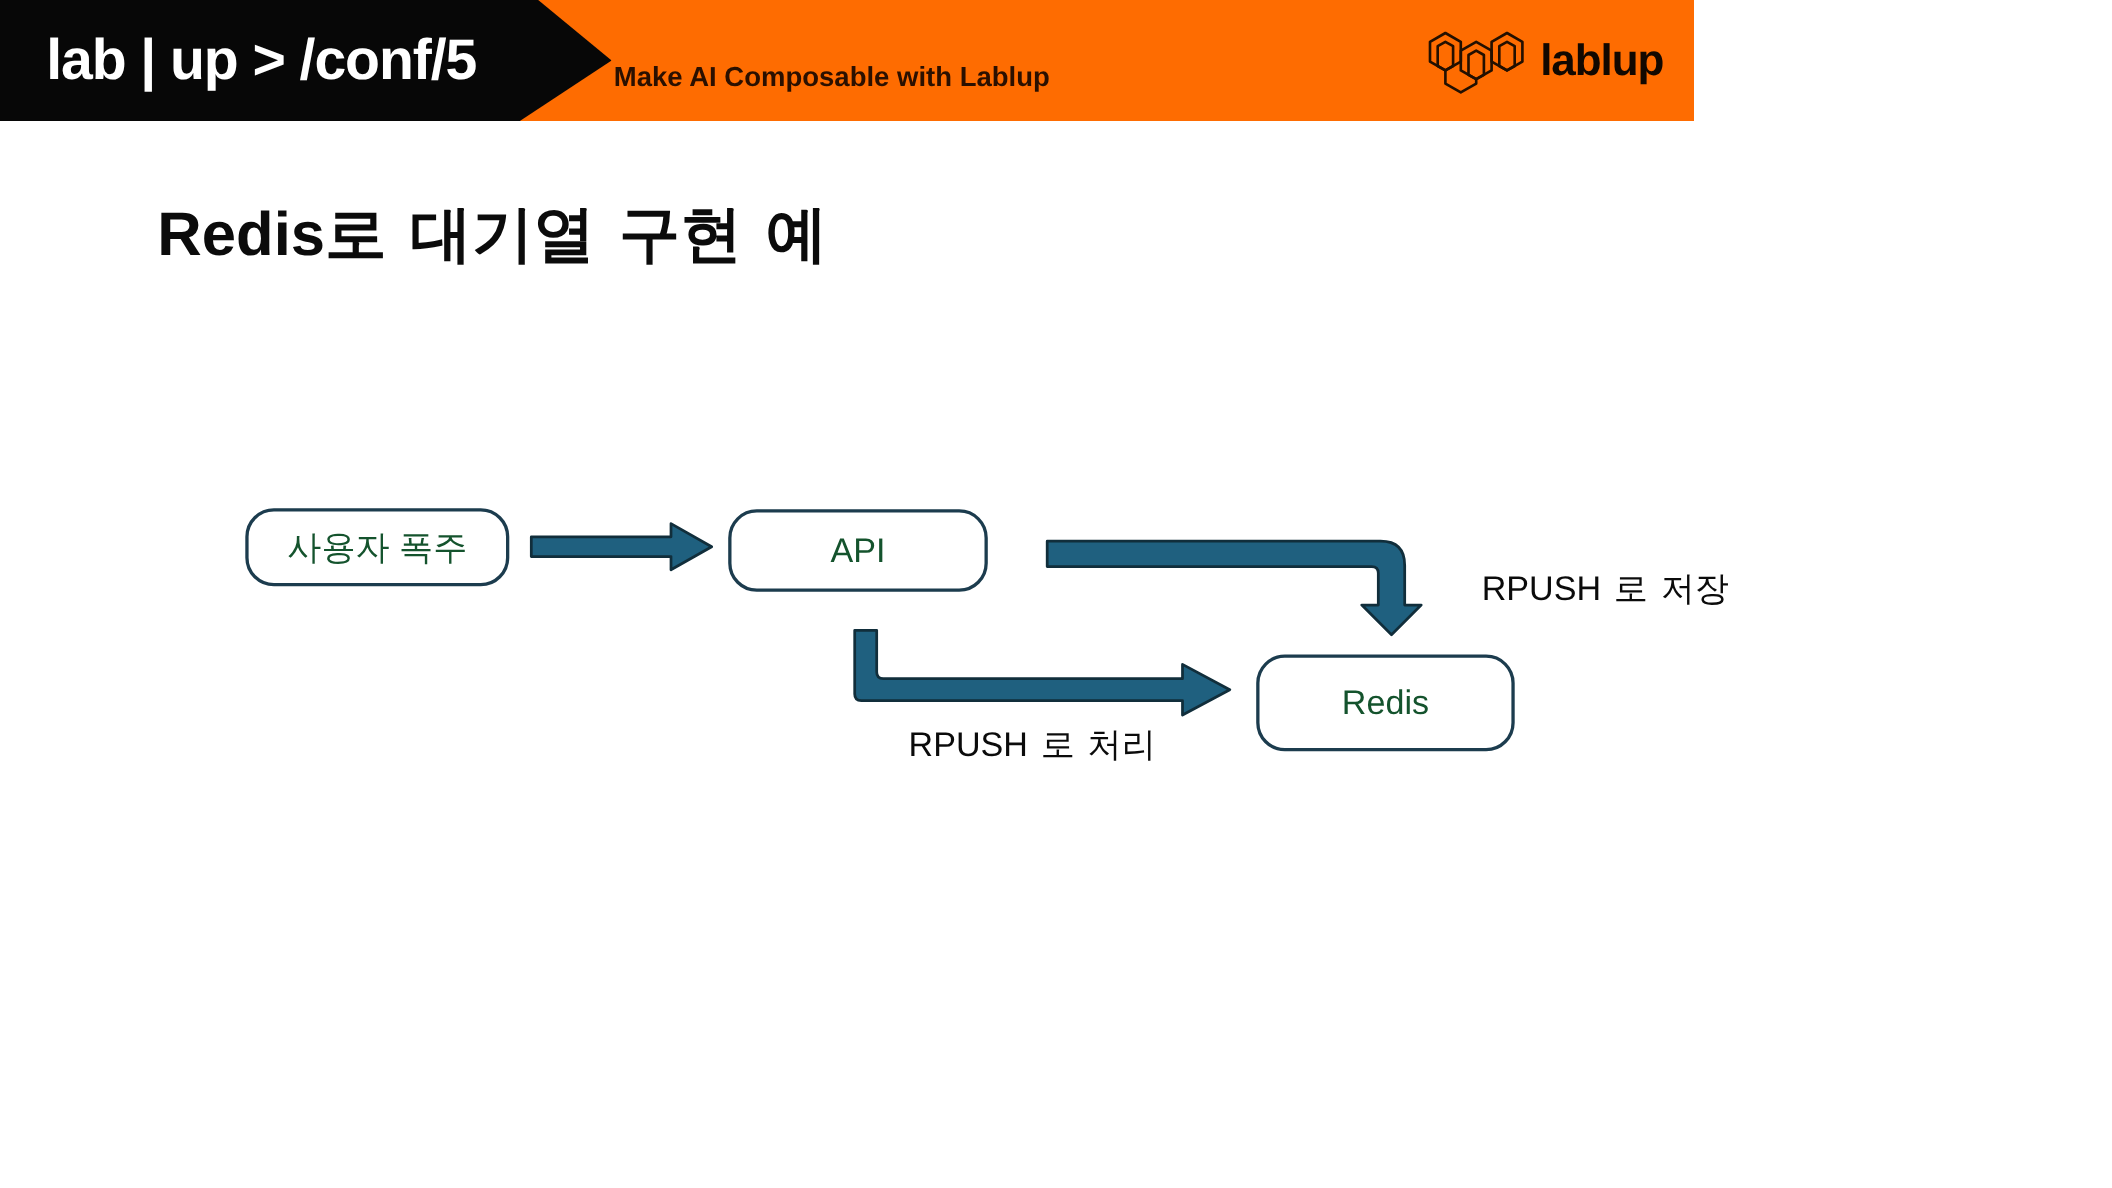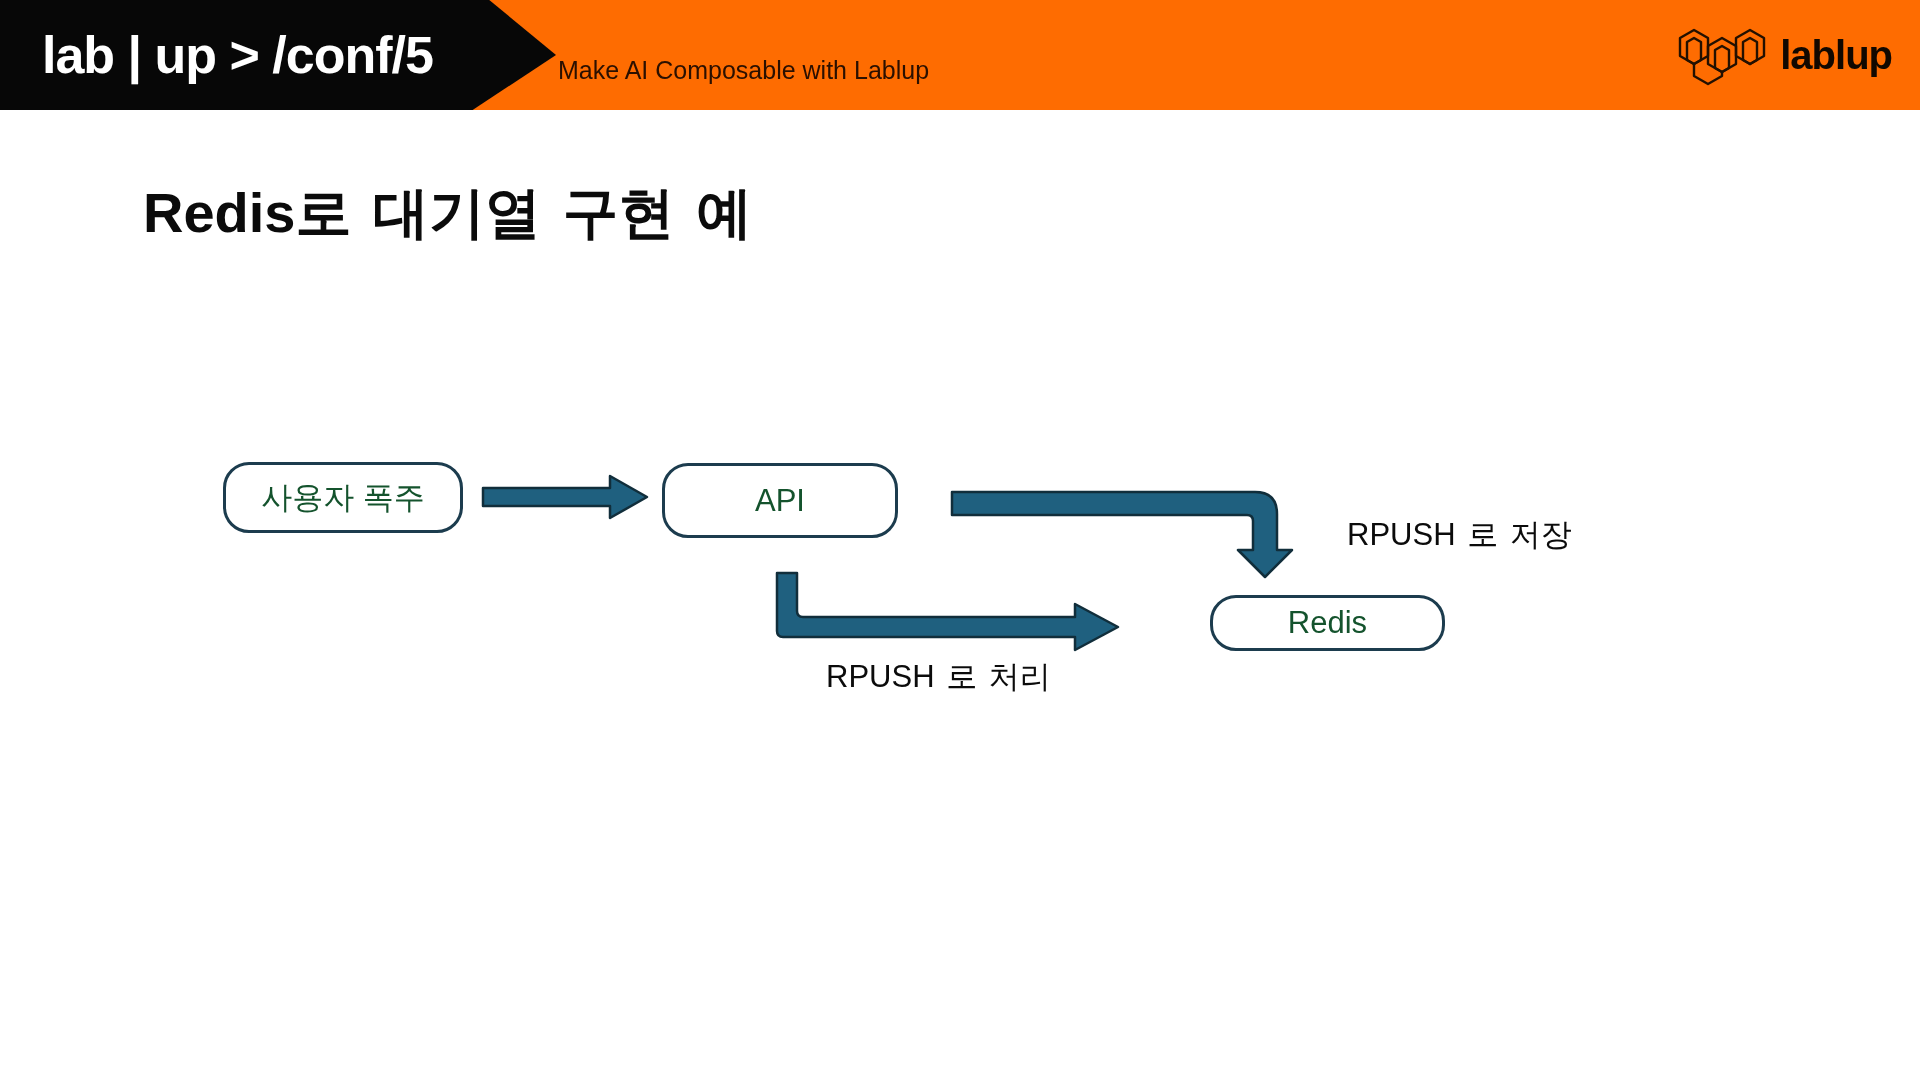--- a/index.html
+++ b/index.html
@@ -1,53 +1,53 @@
 <!DOCTYPE html>
 <html><head>
 <meta charset="utf-8">
 <style>
   html,body{margin:0;padding:0;background:#ffffff;}
   #slide{
     position:relative;width:1920px;height:1080px;overflow:hidden;background:#ffffff;
     font-family:"Liberation Sans","DejaVu Sans",sans-serif;color:#0b0b0b;
   }
   
-  .header{position:absolute;left:0;top:0;width:1920px;height:110px;background:#fe6c01;}
+  .header{position:absolute;left:0;top:0;width:1520px;height:110px;background:#fe6c01;padding-left:20px;}
   .banner{
     position:absolute;left:0;top:0;width:556px;height:110px;background:#070707;
     clip-path:polygon(0 0,88% 0,100% 50%,85% 100%,0 100%);
     display:flex;align-items:center;
   }
   .banner-text{
     color:#ffffff;font-size:52px;font-weight:bold;letter-spacing:-1px;
     padding-left:42px;white-space:nowrap;
   }
   .tagline{
-    position:absolute;left:558px;top:56px;font-size:25px;font-weight:normal;
+    position:absolute;left:558px;top:56px;font-size:25px;font-weight:bold;
     color:#2b1000;white-space:nowrap;
   }
   .brand{
     position:absolute;right:28px;top:0;height:110px;display:flex;align-items:center;gap:12px;
   }
   .brand-mark{width:90px;height:62px;}
   .brand-name{font-size:40px;font-weight:bold;color:#120800;letter-spacing:-1px;}
   
   .title{
     position:absolute;left:143px;top:138px;font-size:56px;font-weight:700;
     color:#0b0b0b;white-space:nowrap;word-spacing:6px;
   }
   
   .node{
     position:absolute;background:#ffffff;border:3px solid #1c3c4e;border-radius:26px;
     display:flex;align-items:center;justify-content:center;
     font-size:31px;color:#14532d;box-sizing:border-box;white-space:nowrap;
   }
   .node-users{left:223px;top:462px;width:240px;height:71px;}
   .node-api{left:662px;top:463px;width:236px;height:75px;}
-  .node-redis{left:1210px;top:595px;width:235px;height:56px;}
+  .node-redis{left:1142px;top:595px;width:235px;height:88px;}
   .arrow{position:absolute;}
   .arrow path,.arrow polygon{stroke:#112e3b;stroke-width:2.5;stroke-linejoin:round;}
   .edge-label{
     position:absolute;font-size:31px;color:#0b0b0b;white-space:nowrap;word-spacing:3px;
   }
   .label-rpush{left:1347px;top:514px;}
   .label-lpop{left:826px;top:656px;}
 </style>
 </head>
 <body>

